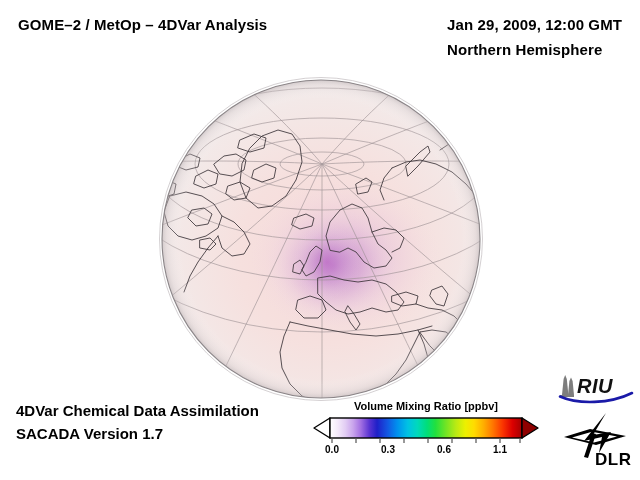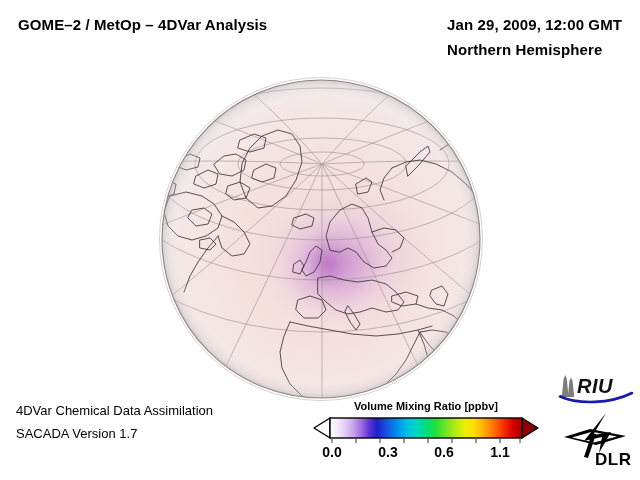--- a/index.html
+++ b/index.html
@@ -48,22 +48,22 @@
   }
   #globe-svg { display: block; }
 
   
   #footer-text {
     position: absolute;
     left: 16px;
     top: 399px;
   }
   .foot-line {
-    font-size: 13px;
-    font-weight: normal;
+    font-size: 15px;
+    font-weight: bold;
     line-height: 23px;
     white-space: nowrap;
   }
 
   
   #colorbar-block {
     position: absolute;
     left: 312px;
     top: 400px;
     width: 228px;
@@ -76,21 +76,21 @@
     margin-bottom: 5px;
   }
   #colorbar-graphic { display: block; }
   #colorbar-ticklabels {
     position: relative;
     height: 18px;
     margin-top: 1px;
   }
   .cb-ticklabel {
     position: absolute;
-    font-size: 14px;
+    font-size: 10px;
     font-weight: bold;
     transform: translateX(-50%);
     top: 0;
     white-space: nowrap;
   }
 
   
   #riu-logo {
     position: absolute;
     left: 558px;

